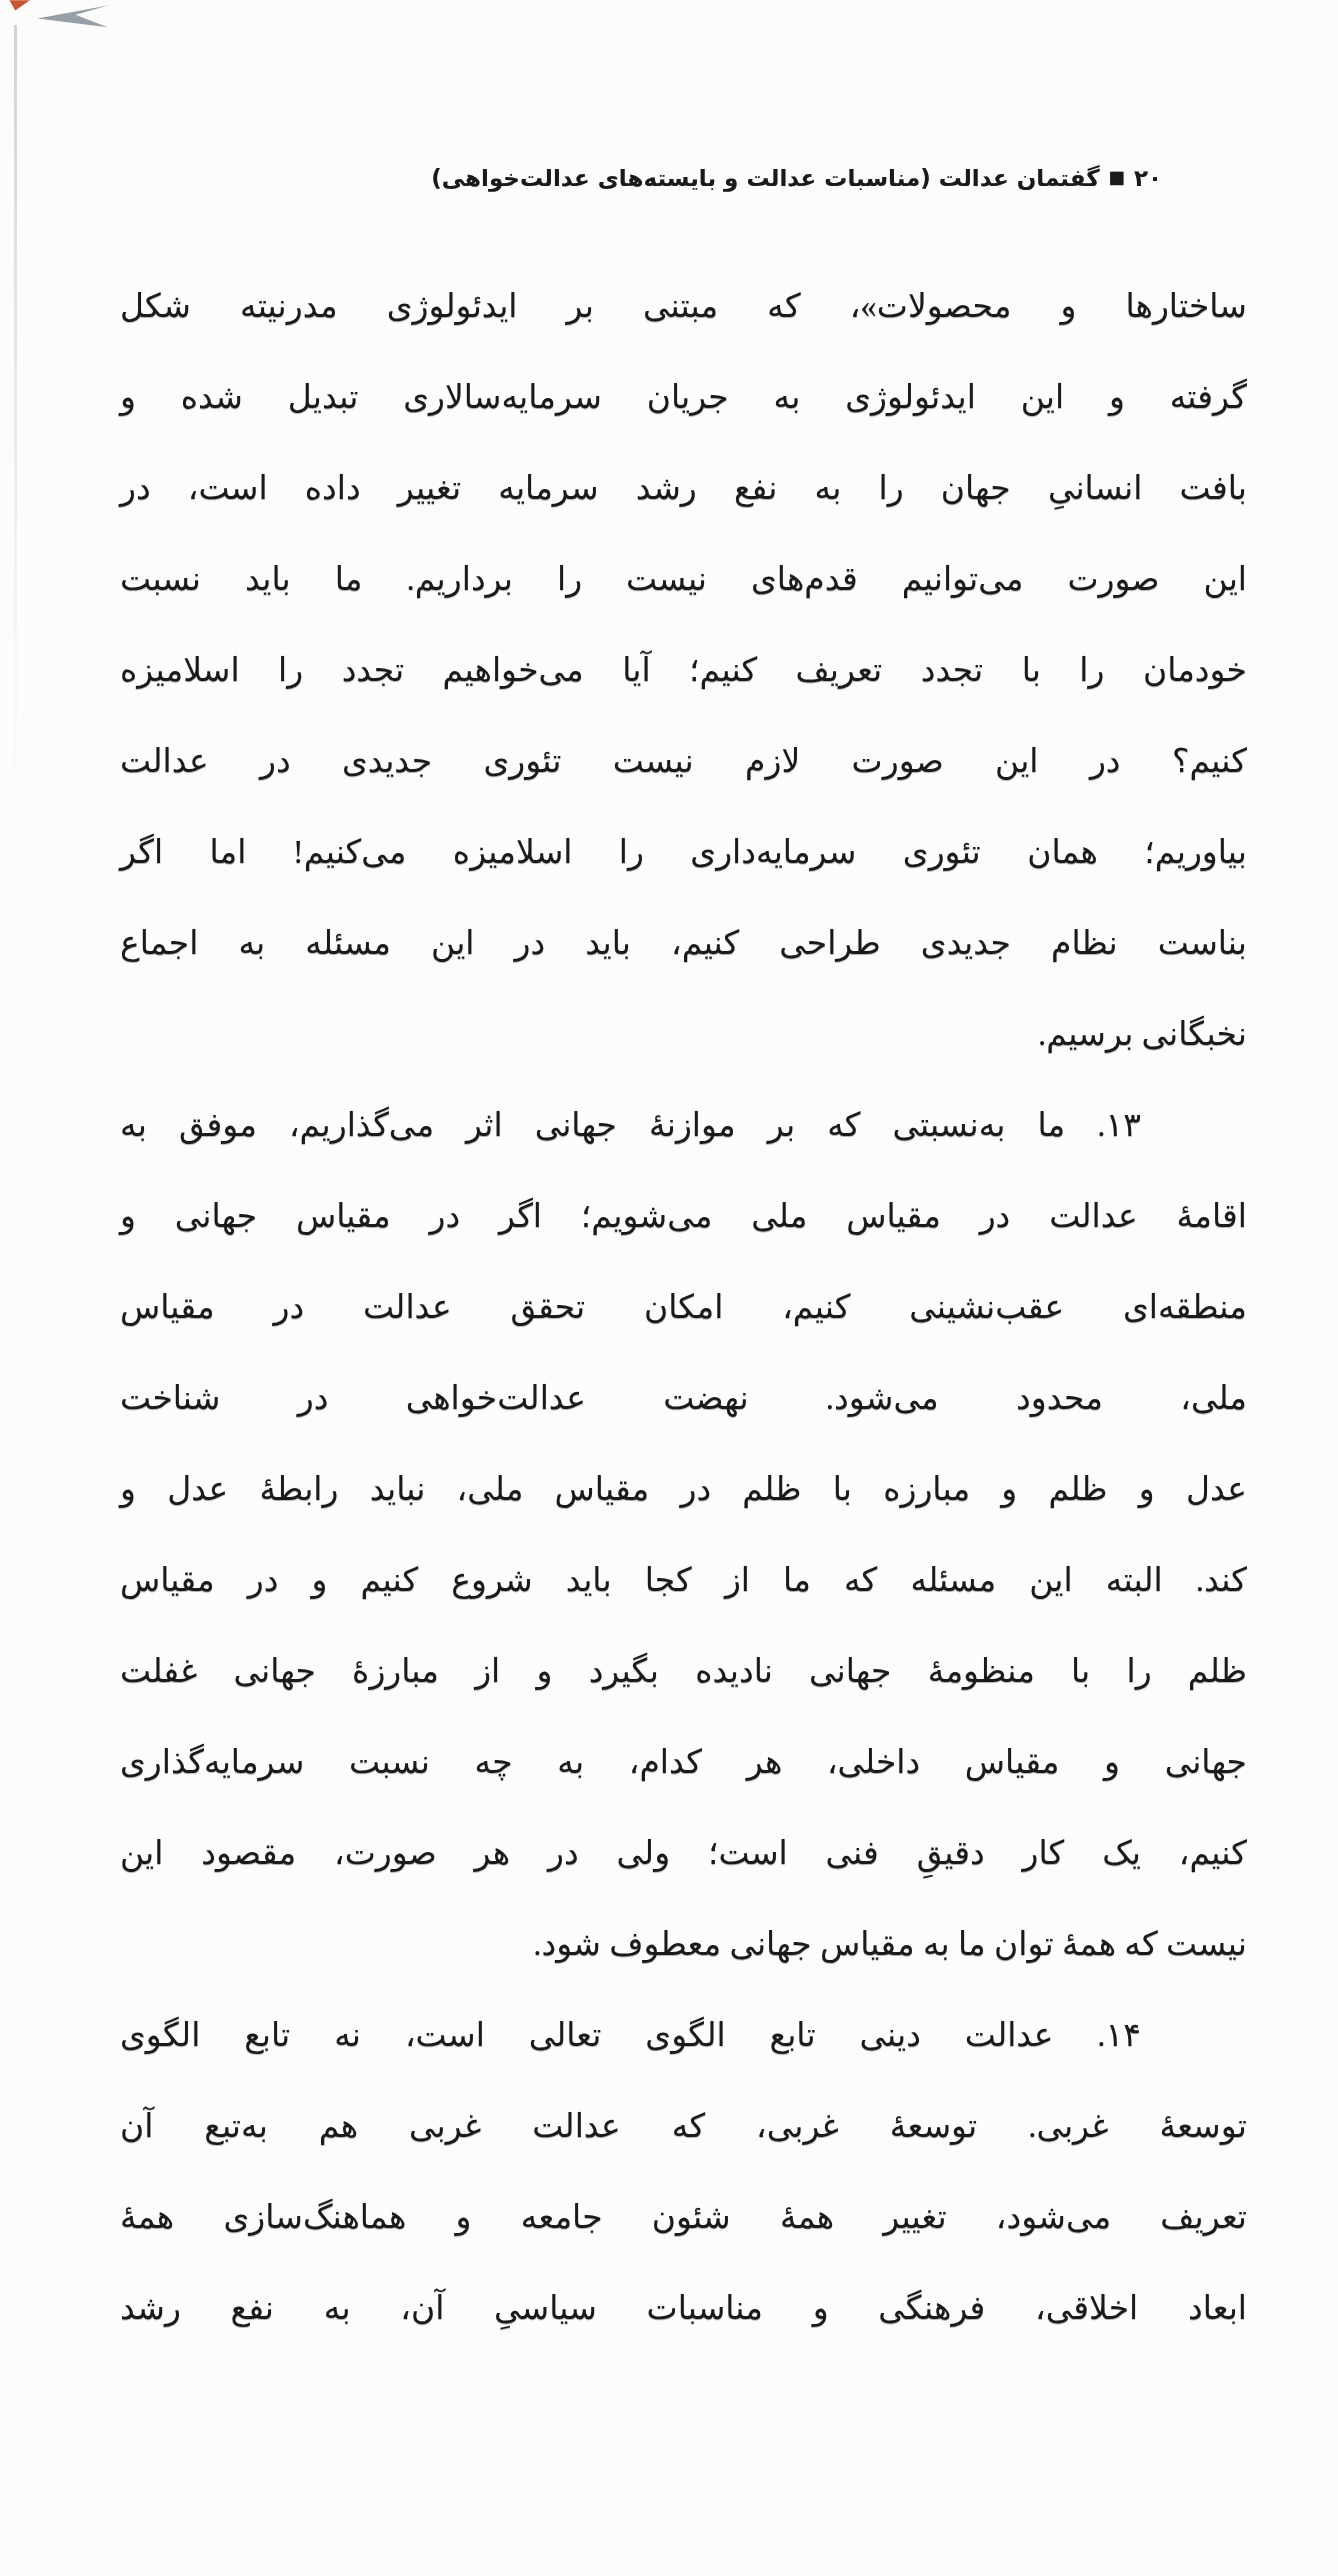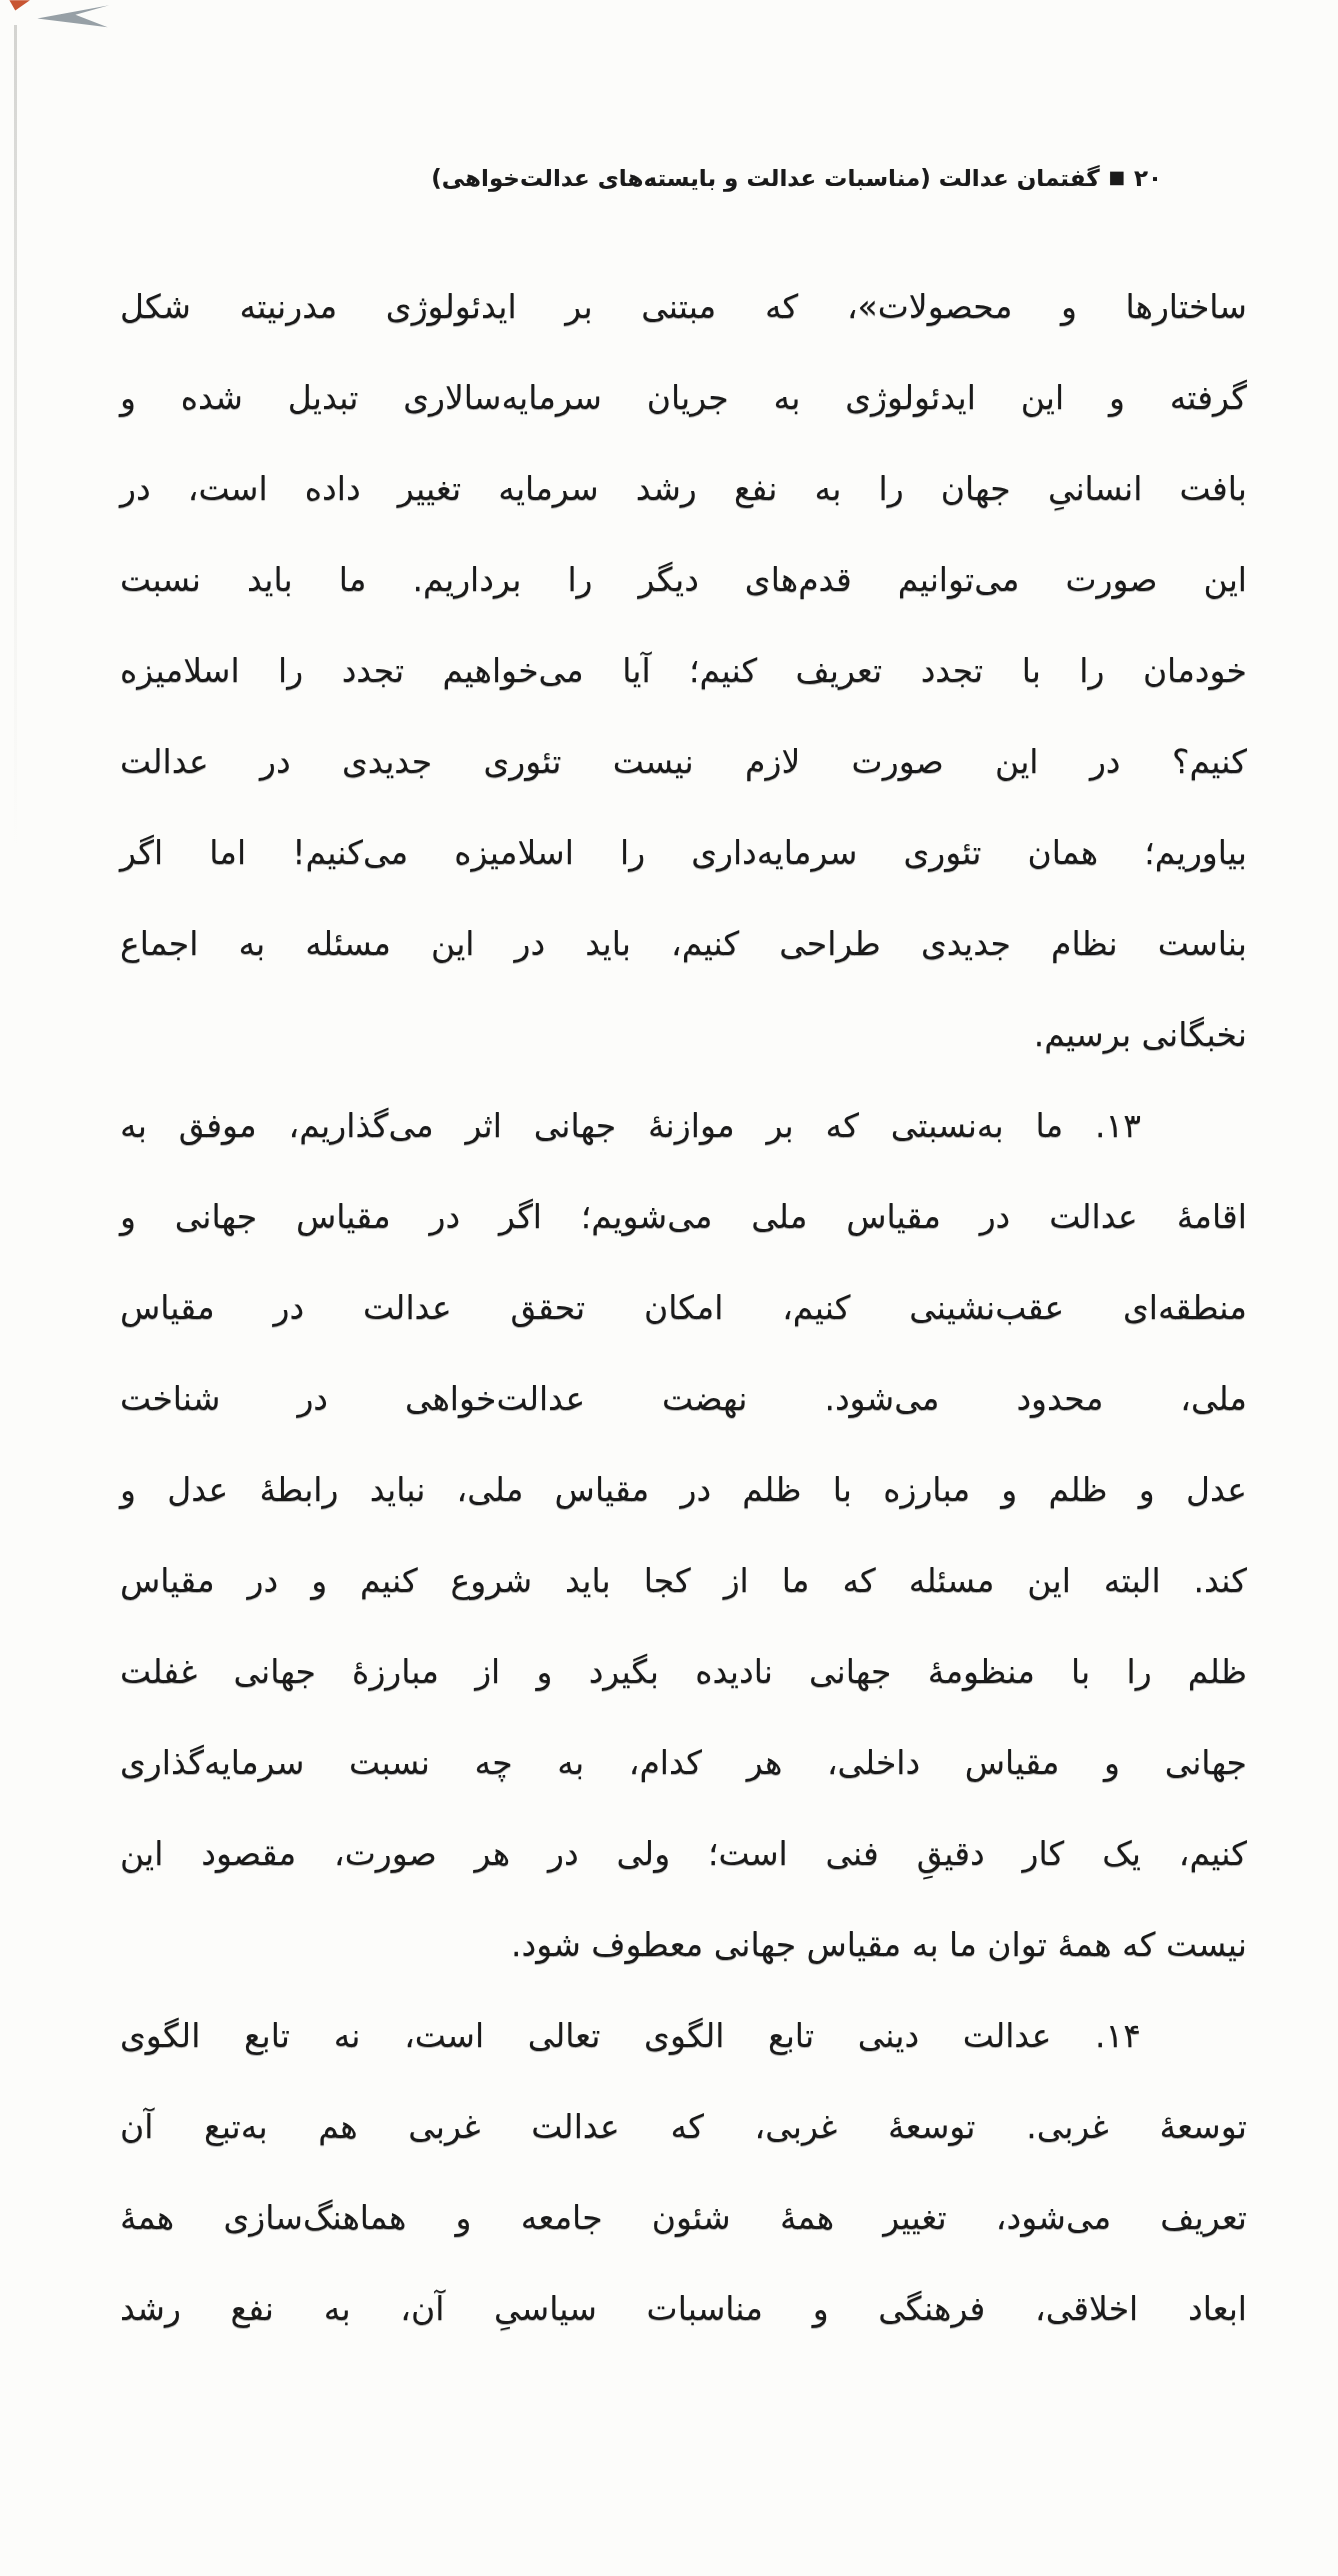--- a/index.html
+++ b/index.html
@@ -21,20 +21,21 @@
     text-shadow:0 0 0.7px rgba(0,0,0,.25);
   }
   .header .pagenum{letter-spacing:1.5px;margin-top:44px;}
   .header .bullet{font-size:17.6px;margin:0 8.8px;vertical-align:2.9px;}
   
   .textblock{
     position:absolute;top:261px;left:121px;right:91px;
     direction:rtl;
     font-size:33px;line-height:91px;
     text-shadow:0 0.7px 0.7px rgba(0,0,0,.28);
+    font-family:Liberation Serif, serif;
   }
   .line{
     text-align:justify;
     text-align-last:justify;
     text-justify:inter-word;
   }
   .line.short{
     text-align:center;
     text-align-last:right;
   }
@@ -64,21 +65,21 @@
   <div class="gutter-line"></div>
 
   <div class="header">
     <span class="pagenum">۲۰</span><span class="bullet">■</span><span class="title">گفتمان عدالت (مناسبات عدالت و بایسته‌های عدالت‌خواهی)</span>
   </div>
 
   <div class="textblock">
     <div class="line">ساختارها و محصولات»، که مبتنی بر ایدئولوژی مدرنیته شکل</div>
     <div class="line">گرفته و این ایدئولوژی به جریان سرمایه‌سالاری تبدیل شده و</div>
     <div class="line">بافت انسانیِ جهان را به نفع رشد سرمایه تغییر داده است، در</div>
-    <div class="line">این صورت می‌توانیم قدم‌های دیگر را برداریم. ما باید نسبت</div>
+    <div class="line">این صورت می‌توانیم قدم‌های نیست را برداریم. ما باید نسبت</div>
     <div class="line">خودمان را با تجدد تعریف کنیم؛ آیا می‌خواهیم تجدد را اسلامیزه</div>
     <div class="line">کنیم؟ در این صورت لازم نیست تئوری جدیدی در عدالت</div>
     <div class="line">بیاوریم؛ همان تئوری سرمایه‌داری را اسلامیزه می‌کنیم! اما اگر</div>
     <div class="line">بناست نظام جدیدی طراحی کنیم، باید در این مسئله به اجماع</div>
     <div class="line short">نخبگانی برسیم.</div>
     <div class="line indent">۱۳. ما به‌نسبتی که بر موازنهٔ جهانی اثر می‌گذاریم، موفق به</div>
     <div class="line">اقامهٔ عدالت در مقیاس ملی می‌شویم؛ اگر در مقیاس جهانی و</div>
     <div class="line">منطقه‌ای عقب‌نشینی کنیم، امکان تحقق عدالت در مقیاس</div>
     <div class="line">ملی، محدود می‌شود. نهضت عدالت‌خواهی در شناخت</div>
     <div class="line">عدل و ظلم و مبارزه با ظلم در مقیاس ملی، نباید رابطهٔ عدل و</div>

